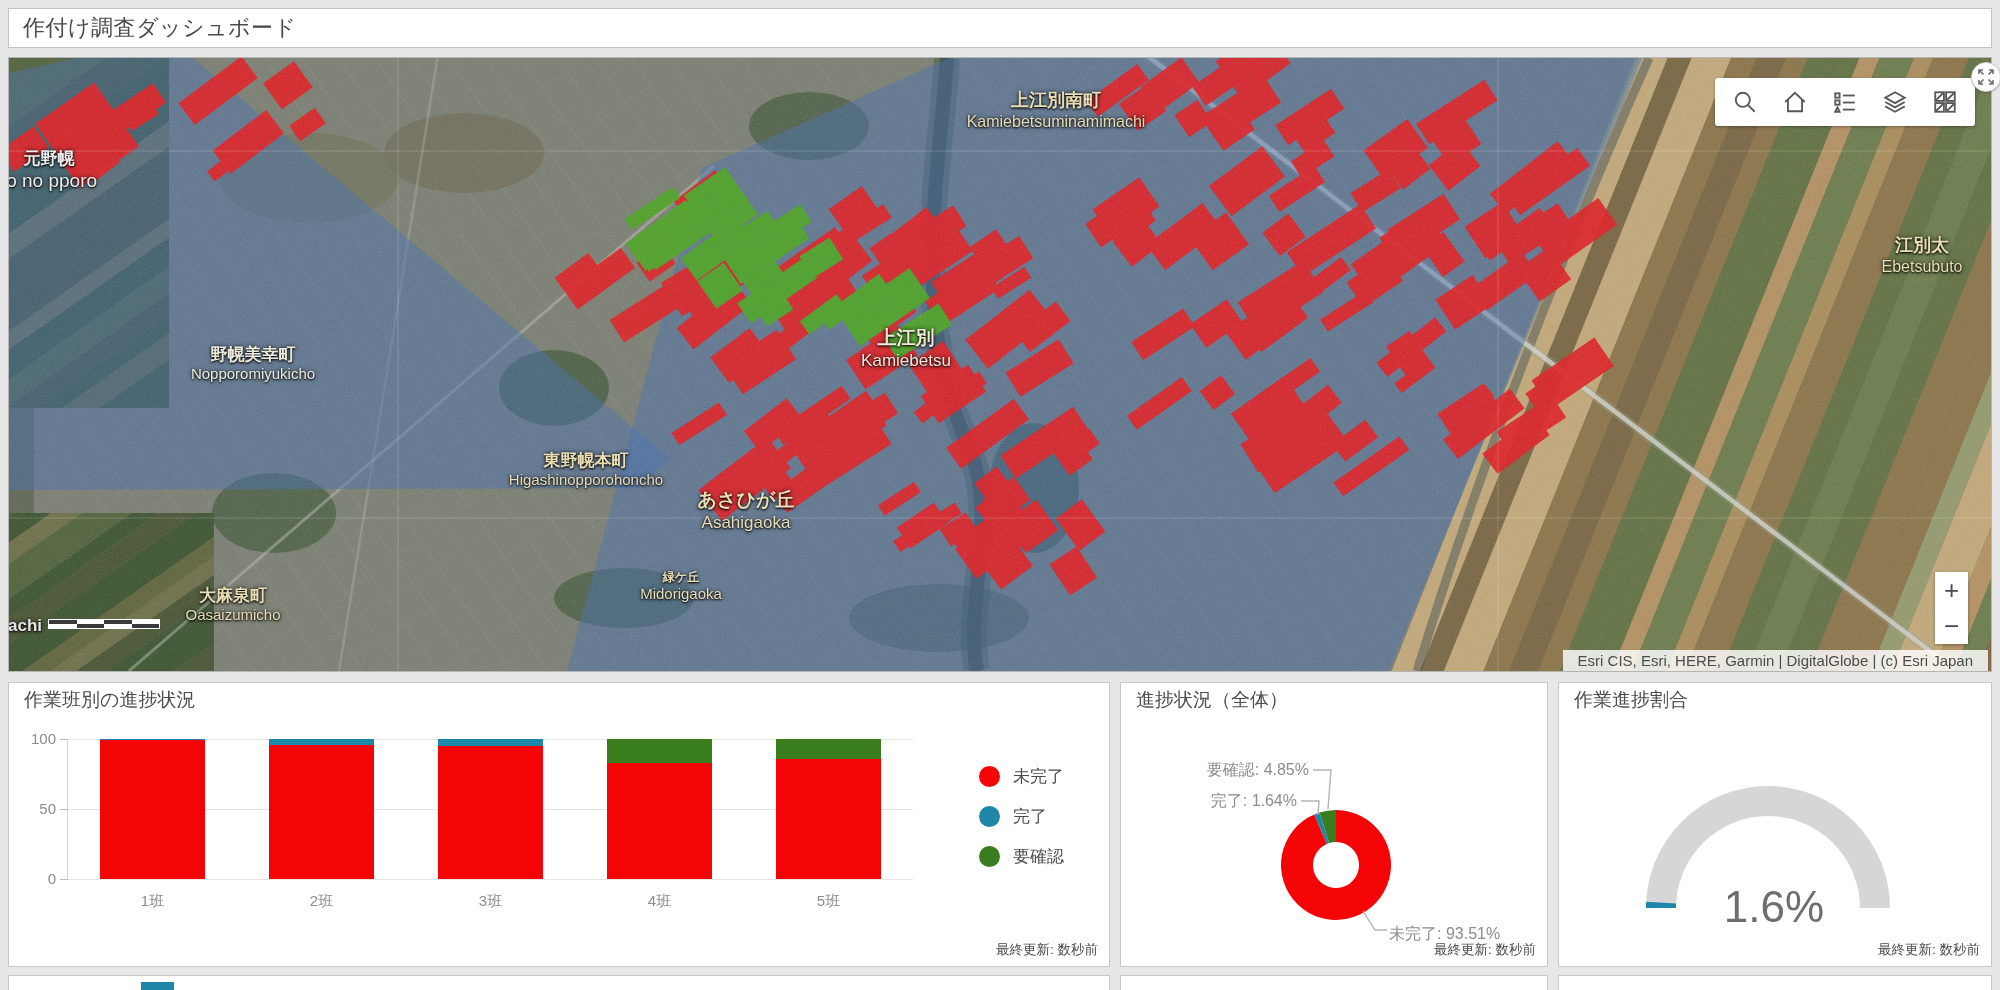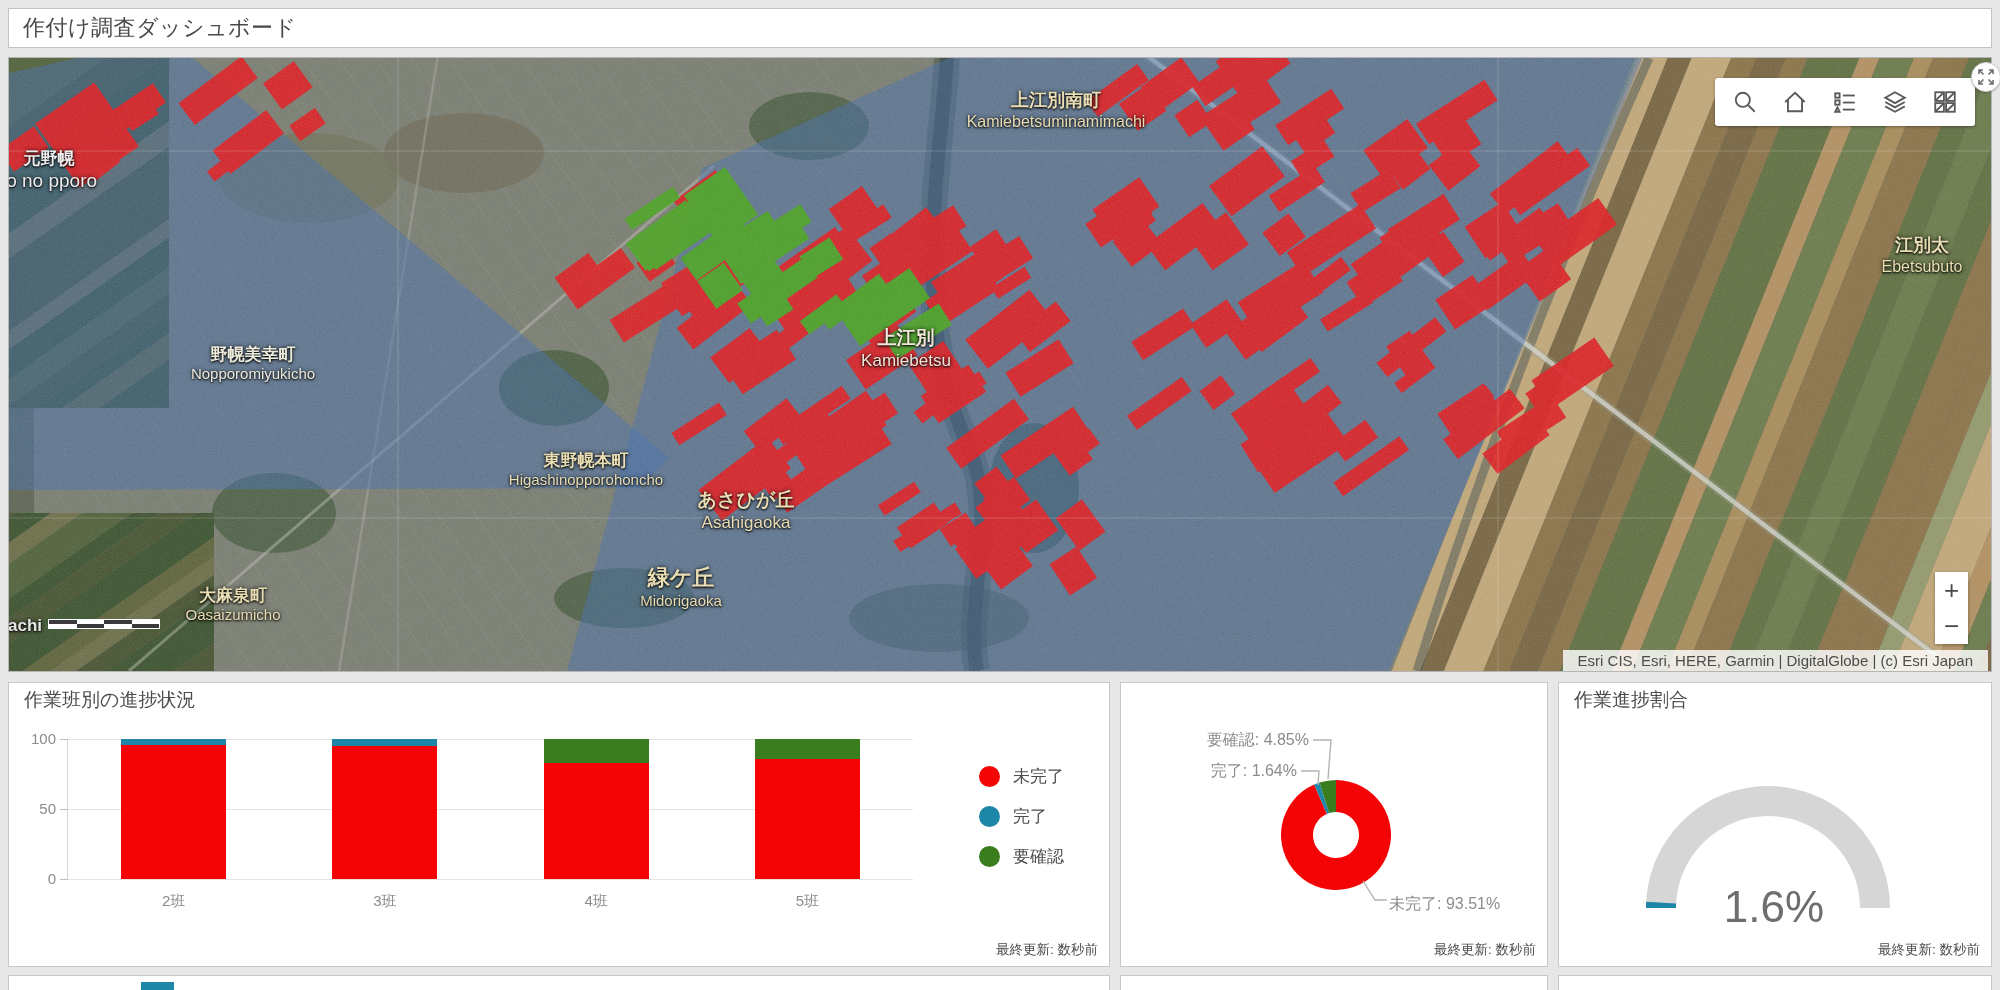--- a/index.html
+++ b/index.html
@@ -523,21 +523,21 @@
           </div>
           <div class="map-label" style="left: 577px; top: 412px; color: rgb(233, 221, 180);">
             <span class="jp" style="font-size: 17px;">東野幌本町</span>
             <span class="en" style="font-size: 15px;">Higashinopporohoncho</span>
           </div>
           <div class="map-label" style="left: 737px; top: 452px; color: rgb(233, 221, 180);">
             <span class="jp" style="font-size: 19px;">あさひが丘</span>
             <span class="en" style="font-size: 17px;">Asahigaoka</span>
           </div>
           <div class="map-label" style="left: 672px; top: 529px; color: rgb(233, 221, 180);">
-            <span class="jp" style="font-size: 22px;">緑ケ丘</span>
+            <span class="jp" style="font-size: 12px;">緑ケ丘</span>
             <span class="en" style="font-size: 15px;">Midorigaoka</span>
           </div>
           <div class="map-label" style="left: 224px; top: 547px; color: rgb(233, 221, 180);">
             <span class="jp" style="font-size: 17px;">大麻泉町</span>
             <span class="en" style="font-size: 15px;">Oasaizumicho</span>
           </div>
           <div class="map-label" style="left: 897px; top: 290px; color: rgb(242, 230, 218);">
             <span class="jp" style="font-size: 19px;">上江別</span>
             <span class="en" style="font-size: 17px;">Kamiebetsu</span>
           </div>
@@ -632,20 +632,25 @@
             <div class="gline" style="top: 140px;"></div>
             <div class="gtick" style="top: 140px;"></div>
             <div class="glab" style="top: 140px;">0</div>
             <div class="gline" style="top: 70px;"></div>
             <div class="gtick" style="top: 70px;"></div>
             <div class="glab" style="top: 70px;">50</div>
             <div class="gline" style="top: 0px;"></div>
             <div class="gtick" style="top: 0px;"></div>
             <div class="glab" style="top: 0px;">100</div>
             <div class="cols">
+              <div class="col">
+                <div style="height: 138.6px; background: rgb(244, 4, 4);"></div>
+                <div style="height: 1.4px; background: rgb(30, 135, 168);"></div>
+                <div class="xlab">1班</div>
+              </div>
               <div class="col">
                 <div style="height: 133.7px; background: rgb(244, 4, 4);"></div>
                 <div style="height: 6.3px; background: rgb(30, 135, 168);"></div>
                 <div class="xlab">2班</div>
               </div>
               <div class="col">
                 <div style="height: 133px; background: rgb(244, 4, 4);"></div>
                 <div style="height: 7px; background: rgb(30, 135, 168);"></div>
                 <div class="xlab">3班</div>
               </div>
@@ -673,20 +678,21 @@
             <div class="lg-item">
               <span class="lg-dot" style="background: rgb(58, 125, 30);"></span>
               <span class="lg-txt">要確認</span>
             </div>
           </div>
       </div>
       <div class="p-footer">最終更新: 数秒前</div>
     </div>
 
     <div class="panel">
+      <div class="p-title">進捗状況（全体）</div>
       <div class="chart-svg-wrap">
         <svg id="donutSvg" width="426" height="240" viewBox="0 0 426 240">
             <path d="M215,97 A55,55 0 1 1 193.1885856477503,101.50978110609466 L205.87886308905922,130.88590846254868 A23,23 0 1 0 215,129 Z" fill="#f40404"></path>
             <polyline points="242,198 254,217 266,217" fill="none" stroke="#b3b3b3" stroke-width="1.4"></polyline>
             <text x="268" y="226" text-anchor="start" class="co-text">未完了: 93.51%</text>
             <path d="M193.1885856477503,101.50978110609466 A55,55 0 0 1 198.4978051567298,99.53403421879335 L208.09908215645063,130.05968703694995 A23,23 0 0 0 205.87886308905922,130.88590846254868 Z" fill="#1e87a8"></path>
             <polyline points="180,88 198,88 197,102" fill="none" stroke="#b3b3b3" stroke-width="1.4"></polyline>
             <text x="176" y="93" text-anchor="end" class="co-text">完了: 1.64%</text>
             <path d="M198.4978051567298,99.53403421879335 A55,55 0 0 1 215,97 L215,129 A23,23 0 0 0 208.09908215645063,130.05968703694995 Z" fill="#3a7d1e"></path>
             <polyline points="192,57 210,57 207,96" fill="none" stroke="#b3b3b3" stroke-width="1.4"></polyline>

